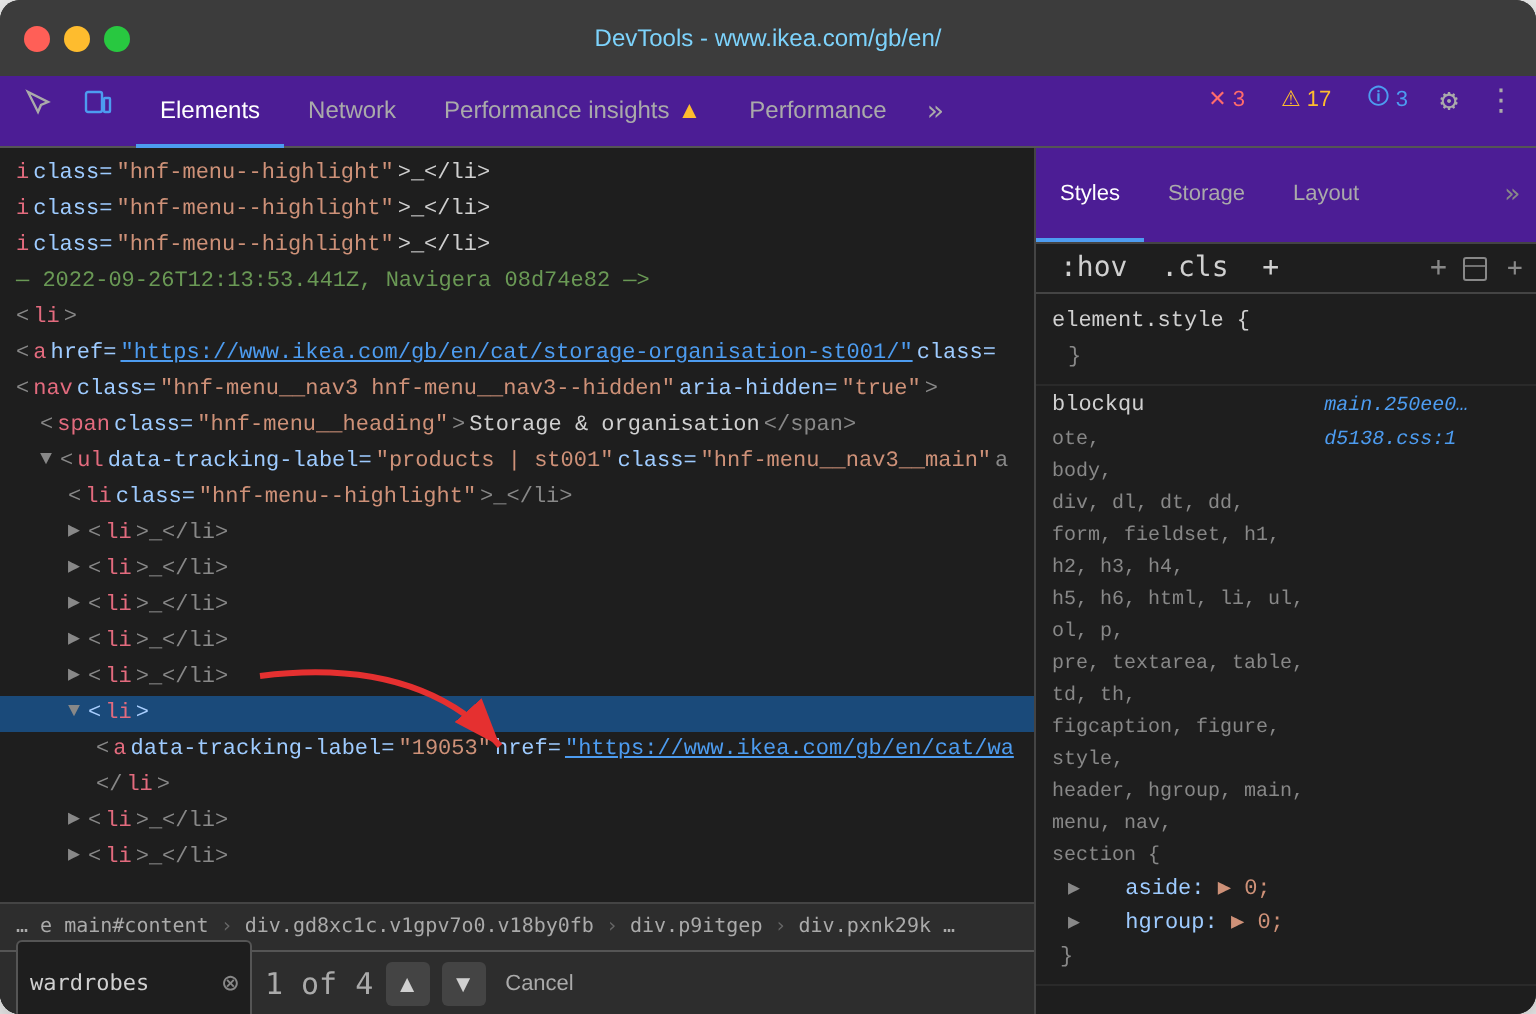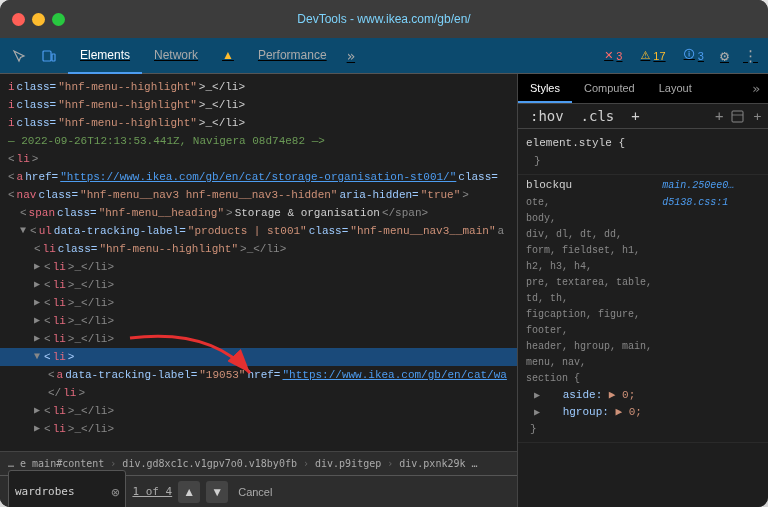--- a/index.html
+++ b/index.html
@@ -55,29 +55,28 @@
       left: 50%;
       transform: translateX(-50%);
       color: #7dd3fc;
       font-size: 12px;
       font-family: -apple-system, BlinkMacSystemFont, sans-serif;
       white-space: nowrap;
     }
 
     
     .devtools-toolbar {
-      background: #0c4a6e;
+      background: #4c1d95;
       height: 36px;
       display: flex;
-      align-items: center;
+      align-items: flex-start;
       border-bottom: 1px solid #555;
       flex-shrink: 0;
       padding: 0 6px;
       gap: 2px;
-      text-decoration: underline;
     }
 
     .toolbar-icons {
       display: flex;
       gap: 4px;
       align-items: center;
       margin-right: 4px;
     }
 
     .toolbar-icon-btn {
@@ -215,23 +214,23 @@
       width: 250px;
       background: #1e1e1e;
       display: flex;
       flex-direction: column;
       overflow: hidden;
       flex-shrink: 0;
     }
 
     .styles-tabs {
       display: flex;
-      height: 30px;
+      height: 48px;
       border-bottom: 1px solid #444;
-      background: #000000;
+      background: #4c1d95;
       align-items: stretch;
       flex-shrink: 0;
       text-align: center;
     }
 
     .styles-tab {
       padding: 0 12px;
       display: flex;
       align-items: center;
       color: #aaa;
@@ -379,23 +378,22 @@
 
     .search-clear {
       color: #888;
       cursor: pointer;
       font-size: 14px;
       line-height: 1;
     }
 
     .search-count {
       color: #aaa;
-      font-size: 11px;
+      font-size: 15px;
       white-space: nowrap;
-      text-decoration: underline;
     }
 
     .search-nav-btn {
       background: #444;
       border: none;
       color: #d0d0d0;
       font-size: 12px;
       width: 22px;
       height: 22px;
       border-radius: 3px;
@@ -452,20 +450,21 @@
     </div>
 
     <div class="devtools-tabs">
       <div class="devtools-tab active">
         <span>Elements</span>
       </div>
       <div class="devtools-tab">
         <span>Network</span>
       </div>
       <div class="devtools-tab" style="gap:4px">
+        <span>Performance insights</span>
         <span style="color:#febc2e;font-size:12px;">▲</span>
       </div>
       <div class="devtools-tab">
         <span>Performance</span>
       </div>
       <div class="tab-more">»</div>
     </div>
 
     <div class="toolbar-right">
       <span class="badge badge-red">
@@ -675,21 +674,21 @@
         </div>
       </div>
     </div>
 
     <div class="styles-panel">
       <div class="styles-tabs">
         <div class="styles-tab active">
           <span>Styles</span>
         </div>
         <div class="styles-tab">
-          <span>Computed</span>
+          <span>Storage</span>
         </div>
         <div class="styles-tab">
           <span>Layout</span>
         </div>
         <div class="styles-tab-more">»</div>
       </div>
 
       <div class="styles-filter">
         <svg width="12" height="12" viewBox="0 0 12 12" fill="none">
           <circle cx="5" cy="5" r="3.5" stroke="#888" stroke-width="1.2"></circle>
@@ -718,22 +717,23 @@
         </div>
 
         <div class="css-rule-block">
           <div style="display:flex; justify-content:space-between; align-items:flex-start;">
             <div>
               <div class="css-selector">blockqu</div>
               <div class="css-long-selector">ote,</div>
               <div class="css-long-selector">body,</div>
               <div class="css-long-selector">div, dl, dt, dd,</div>
               <div class="css-long-selector">form, fieldset, h1, h2, h3, h4,</div>
+              <div class="css-long-selector">h5, h6, html, li, ul, ol, p,</div>
               <div class="css-long-selector">pre, textarea, table, td, th,</div>
-              <div class="css-long-selector">figcaption, figure, footer,</div>
+              <div class="css-long-selector">figcaption, figure, style,</div>
               <div class="css-long-selector">header, hgroup, main, menu, nav,</div>
               <div class="css-long-selector">section {</div>
             </div>
             <span class="css-source">main.250ee0…d5138.css:1</span>
           </div>
           <div style="padding-left:8px;">
             <span class="css-arrow">▶</span>
             <span class="css-prop">aside:</span>
             <span class="css-value"> ▶ 0;</span>
           </div>

